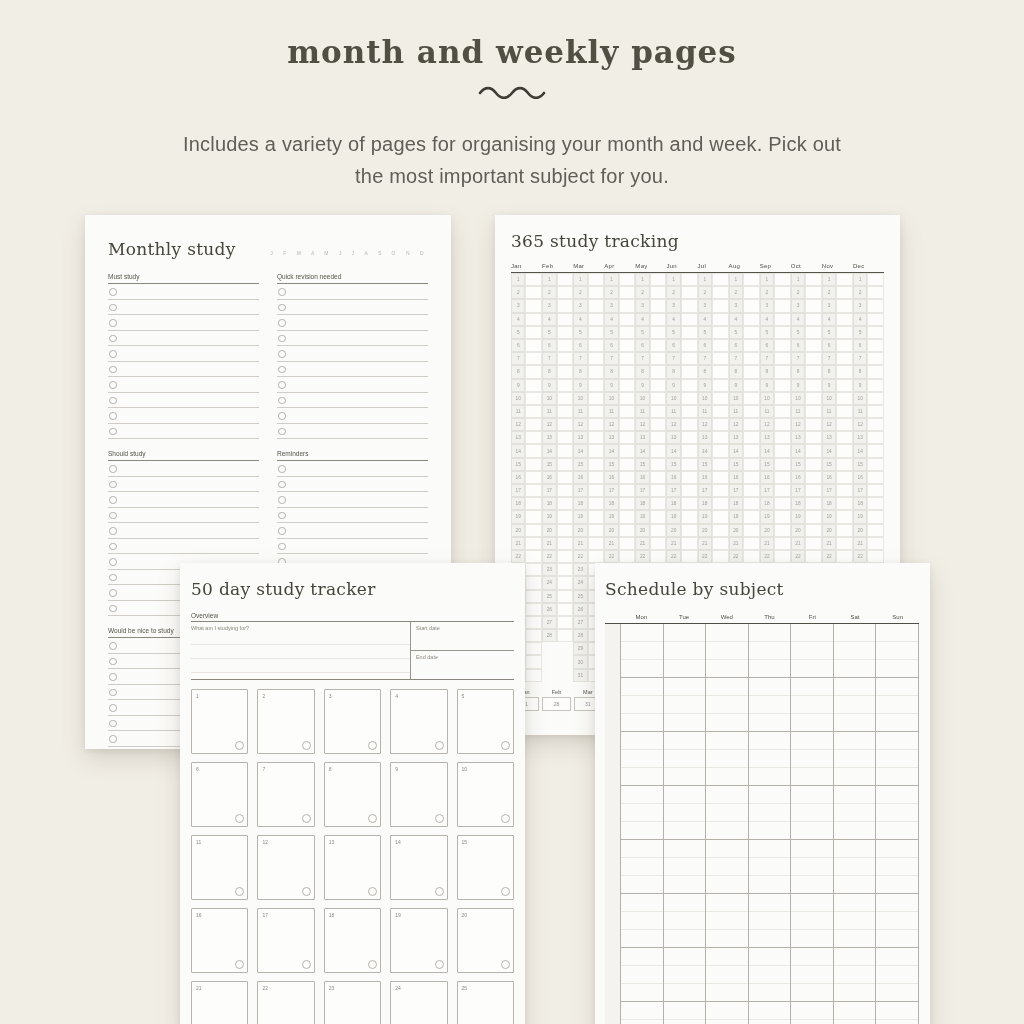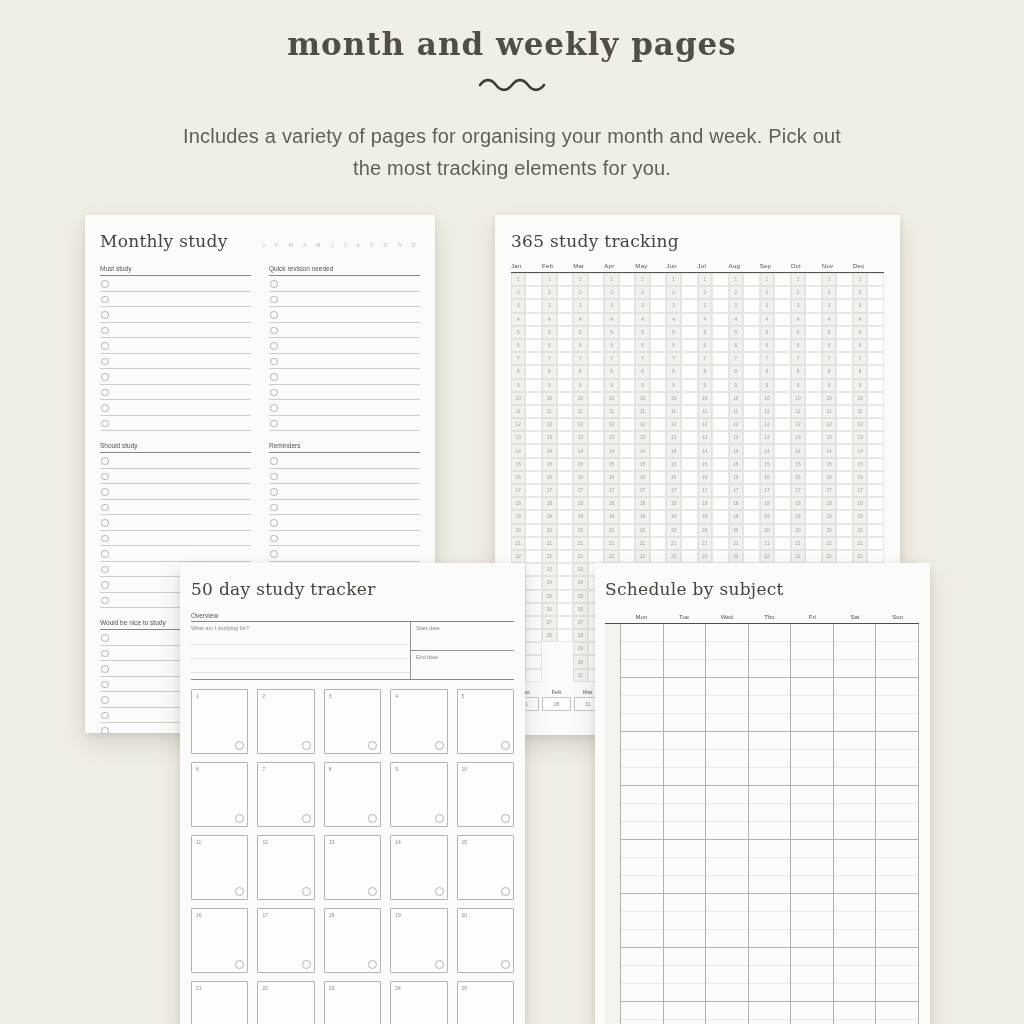--- a/index.html
+++ b/index.html
@@ -4,39 +4,39 @@
 <style>
   html,body{margin:0;padding:0;}
   body{
     width:1024px;height:1024px;overflow:hidden;position:relative;
     background:#f1eee6;
     font-family:"Liberation Sans", sans-serif;
   }
   
   .hero{position:absolute;top:0;left:0;width:1024px;text-align:center;}
   .hero-title{
-    margin-top:26px;
+    margin-top:34px;
     font-family:"DejaVu Serif","Liberation Serif",serif;
     font-weight:700;font-size:31px;letter-spacing:1px;color:#514f44;
   }
   .squiggle{margin-top:14px;}
   .hero-sub{
     margin-top:25px;font-size:20px;line-height:32px;color:#5f5e57;letter-spacing:.2px;
   }
   
   .page{
     position:absolute;background:#fbfbf9;overflow:hidden;
     box-shadow:0 10px 22px rgba(110,100,85,.20),0 2px 6px rgba(110,100,85,.12);
   }
   .page-title{
     font-family:"DejaVu Serif","Liberation Serif",serif;
     font-size:17px;color:#45443b;letter-spacing:.3px;
   }
   
-  #page-monthly{left:85px;top:215px;width:350px;height:518px;padding:0;}
+  #page-monthly{left:85px;top:215px;width:350px;height:518px;padding:8px;}
   .pm-inner{padding:16px 15px 0 15px;position:relative;height:100%;box-sizing:border-box;}
   .pm-head{display:flex;justify-content:space-between;align-items:flex-end;}
   .pm-initials{font-size:5px;letter-spacing:4.5px;color:#b8b6ae;padding-bottom:3px;}
   .pm-cols{display:flex;gap:18px;margin-top:14px;}
   .pm-col{flex:1;}
   .sec{margin-top:11px;}
   .sec:first-child{margin-top:0;}
   .sec-label{
     font-size:6.5px;color:#55544b;padding-bottom:3px;
     border-bottom:1.3px solid #8a887e;
@@ -111,21 +111,21 @@
 
 <div class="hero">
   <div class="hero-title">month and weekly pages</div>
   <div class="squiggle">
     <svg width="72" height="15" viewBox="0 0 72 15">
       <path d="M4 9 C 9 2.5, 15 2.5, 20 9 S 31 15.5, 36 9 S 47 2.5, 52 9 S 63 15.5, 68 9" fill="none" stroke="#3e3d35" stroke-width="2.6" stroke-linecap="round"></path>
     </svg>
   </div>
   <div class="hero-sub">
     <div>Includes a variety of pages for organising your month and week. Pick out</div>
-    <div>the most tracking elements for you.</div>
+    <div>the most important subject for you.</div>
   </div>
 </div>
 
 <div class="page" id="page-monthly">
   <div class="pm-inner">
     <div class="pm-head">
       <div class="page-title">Monthly study</div>
       <div class="pm-initials">J F M A M J J A S O N D</div>
     </div>
     <div class="pm-cols">

